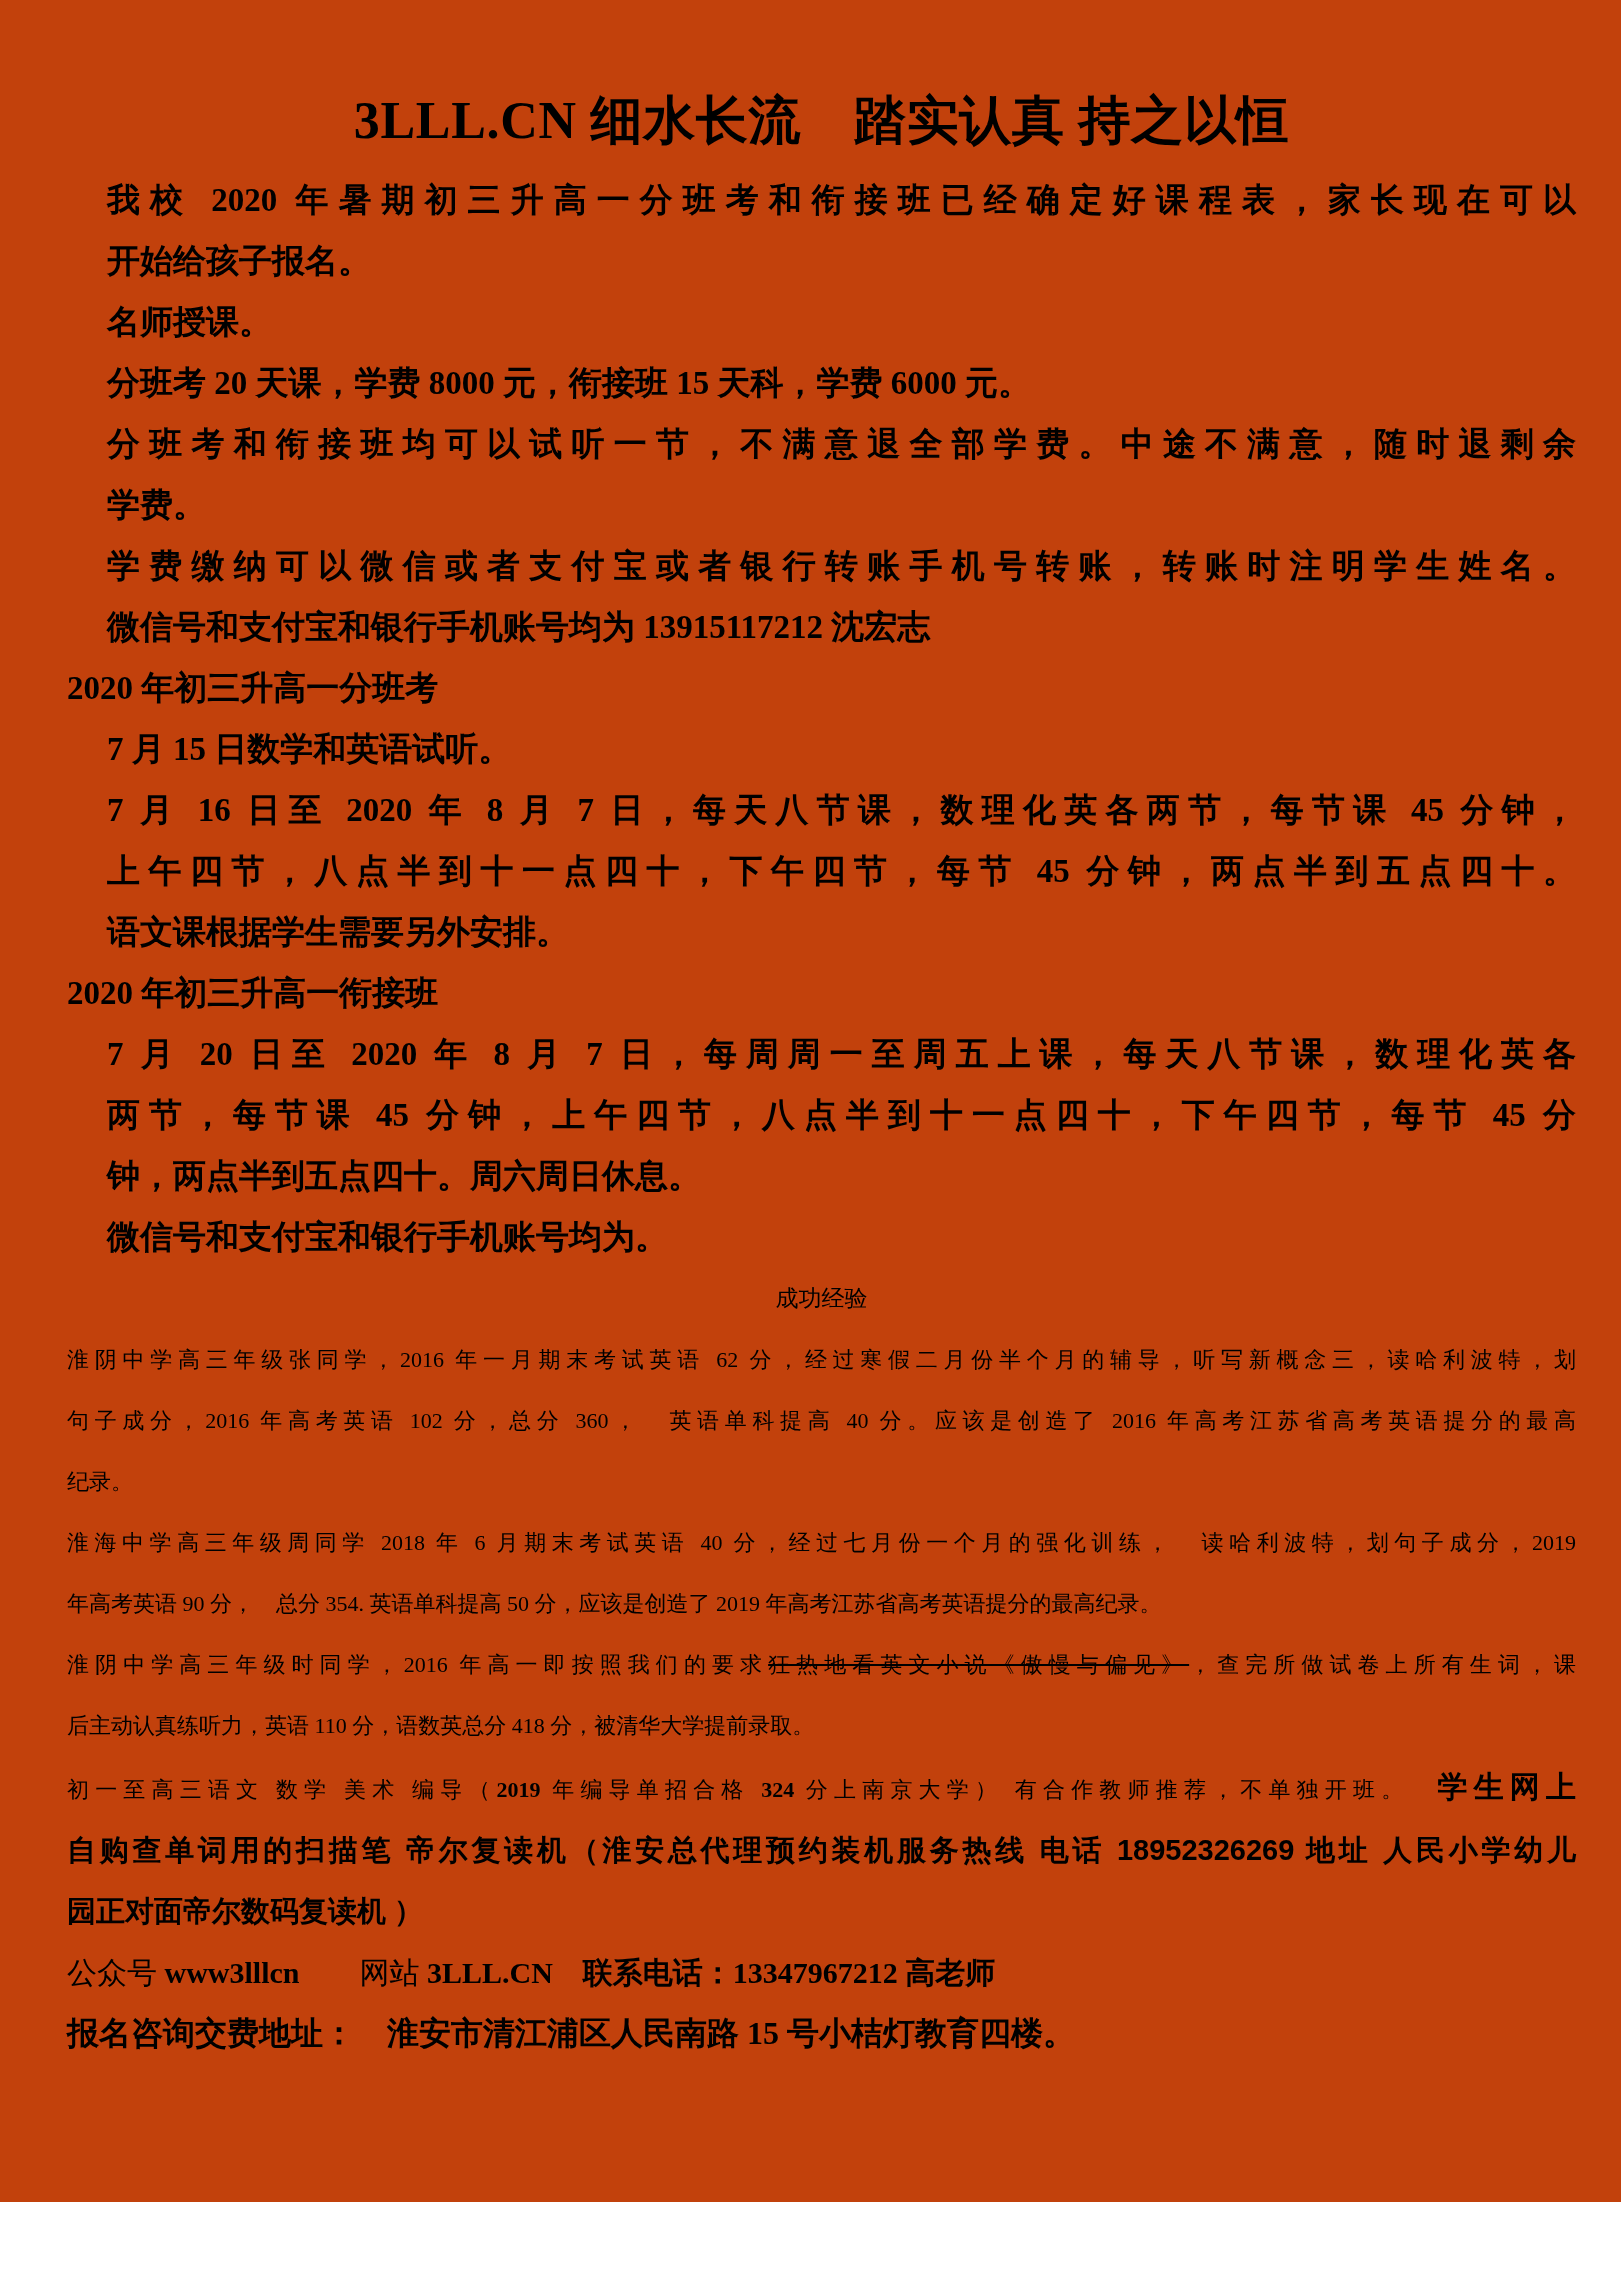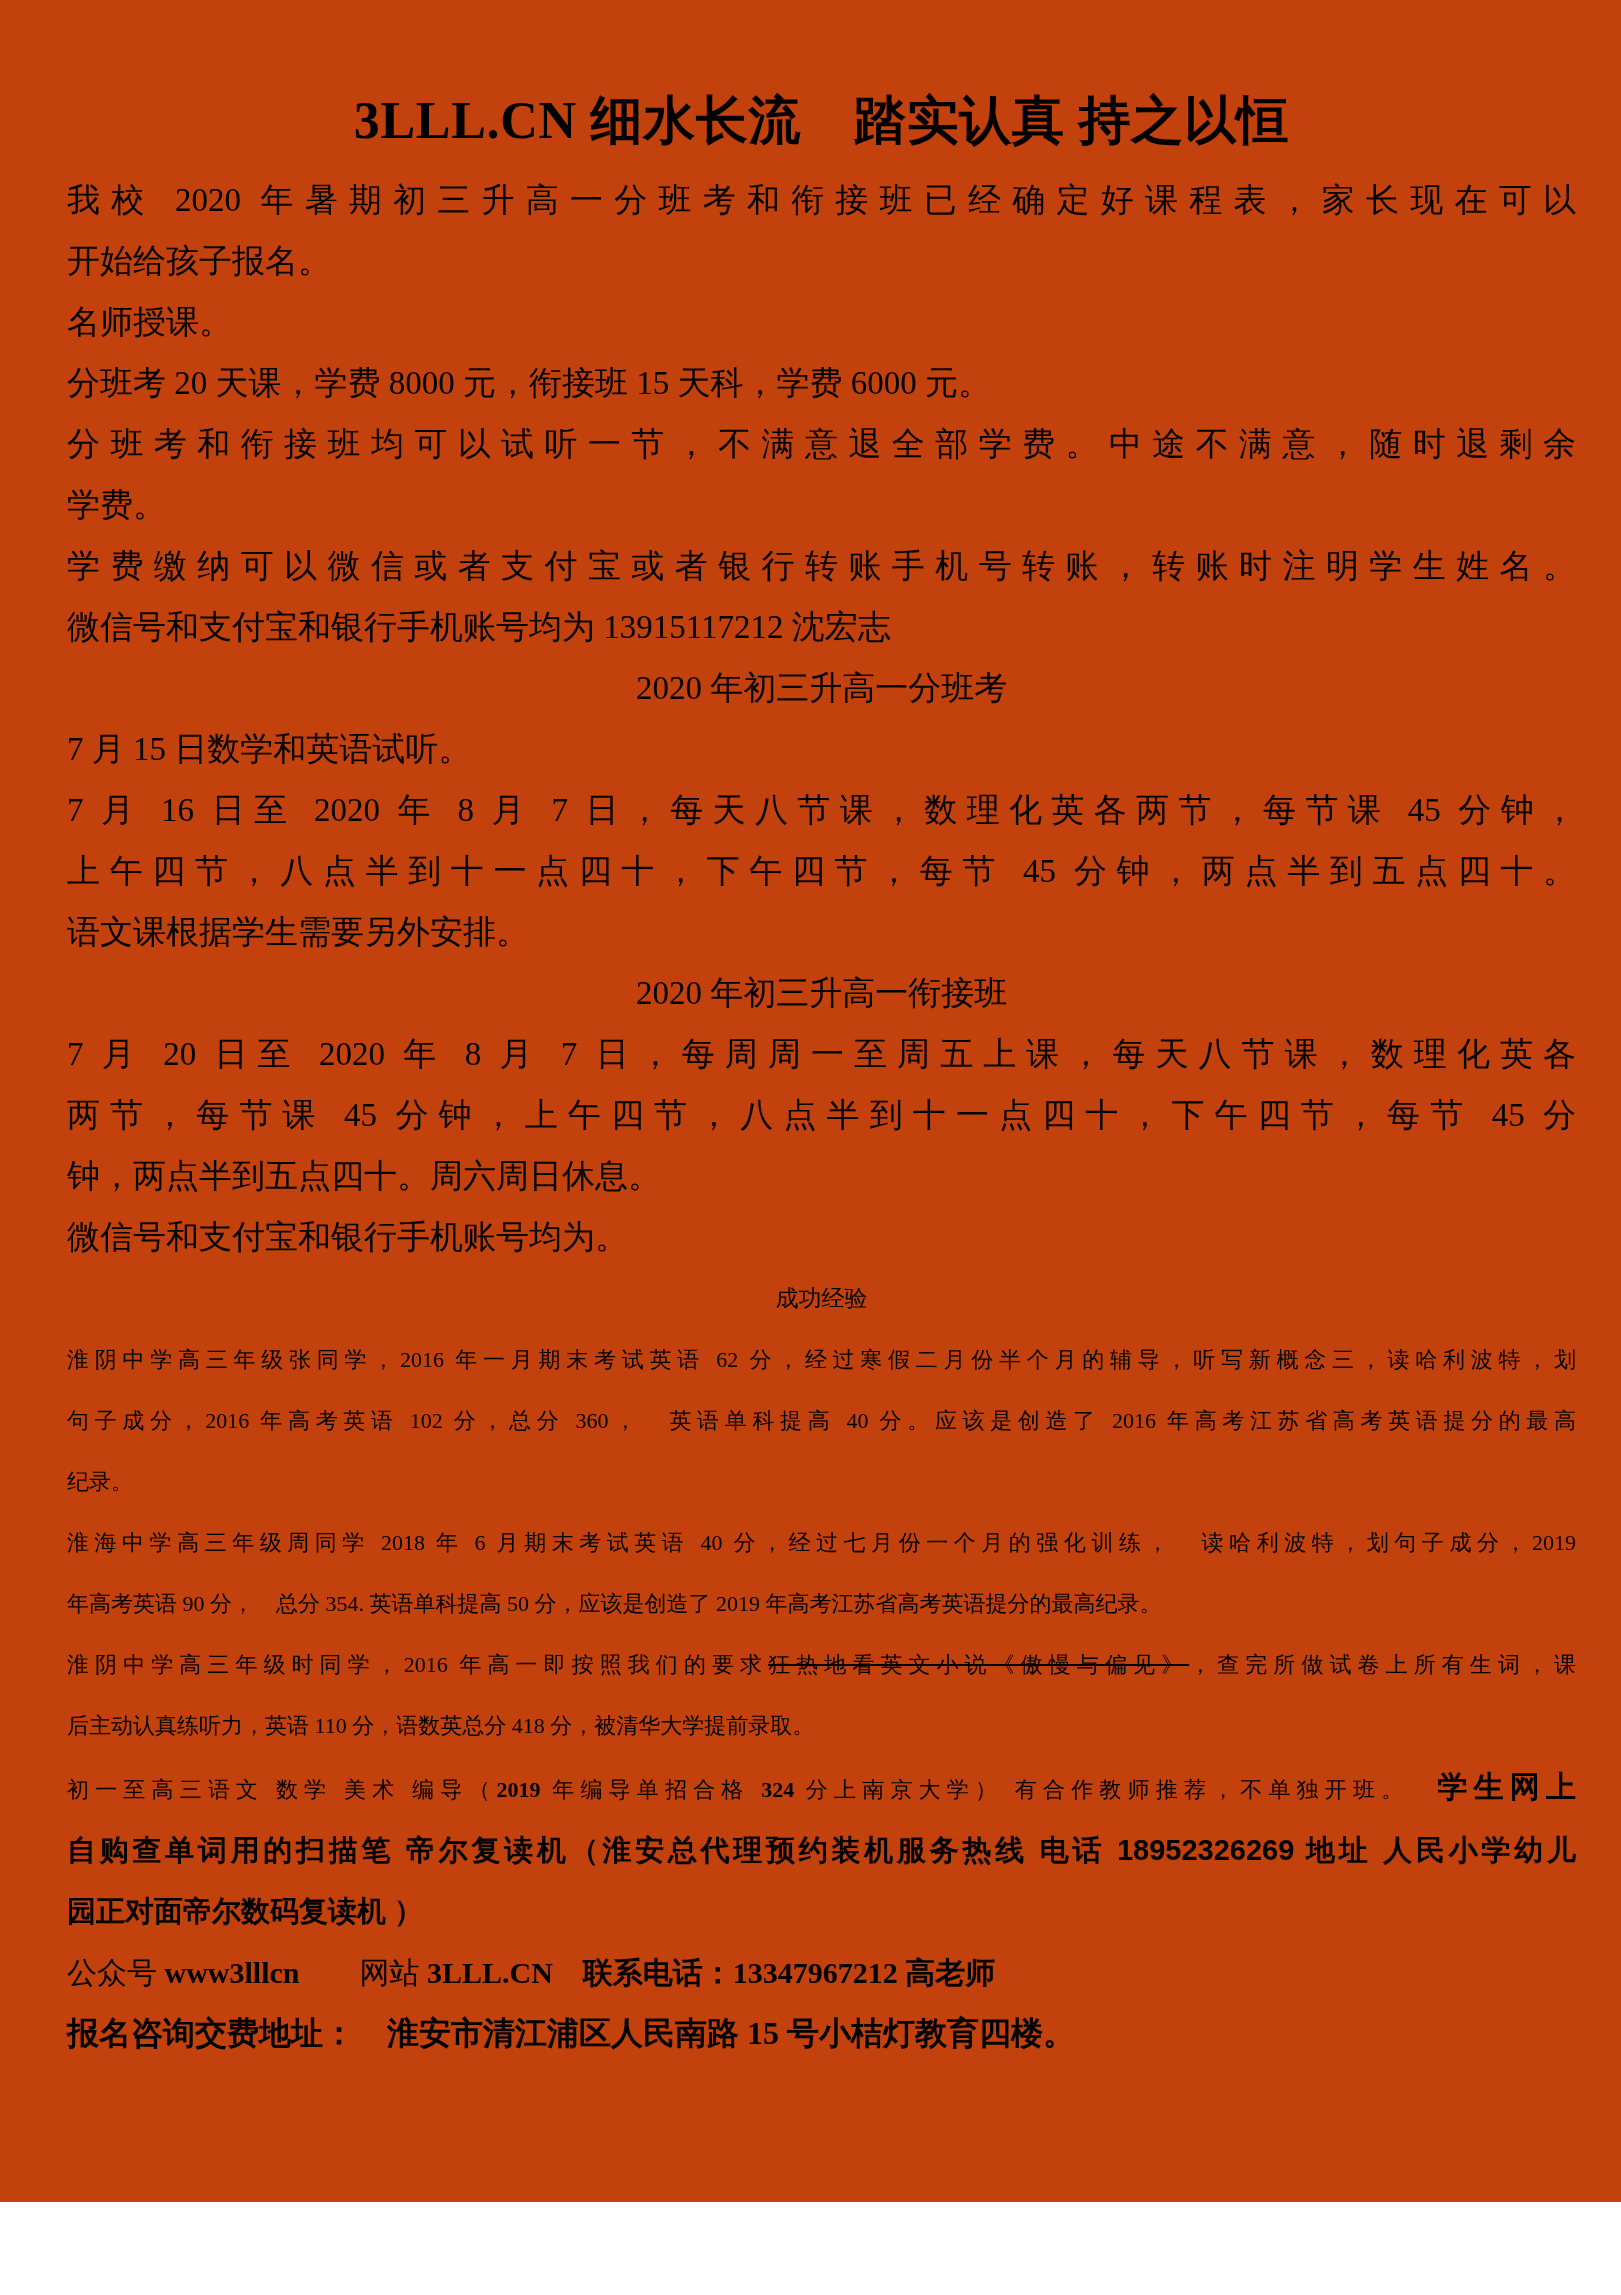--- a/index.html
+++ b/index.html
@@ -32,26 +32,27 @@
 
   .st-title {
     font-size: 52px;
     font-weight: bold;
     text-align: center;
     line-height: 76px;
     letter-spacing: 0.7px;
   }
   .st-body {
     font-size: 33px;
-    font-weight: normal;
+    font-weight: bold;
+    margin-left: 40px;
   }
   .st-body-center {
     font-size: 33px;
-    font-weight: normal;
-    text-align: center;
+    font-weight: bold;
+    text-align: left;
   }
   .st-small {
     font-size: 22px;
     font-weight: normal;
   }
   .st-small-center {
     font-size: 23px;
     font-weight: normal;
     text-align: center;
   }

